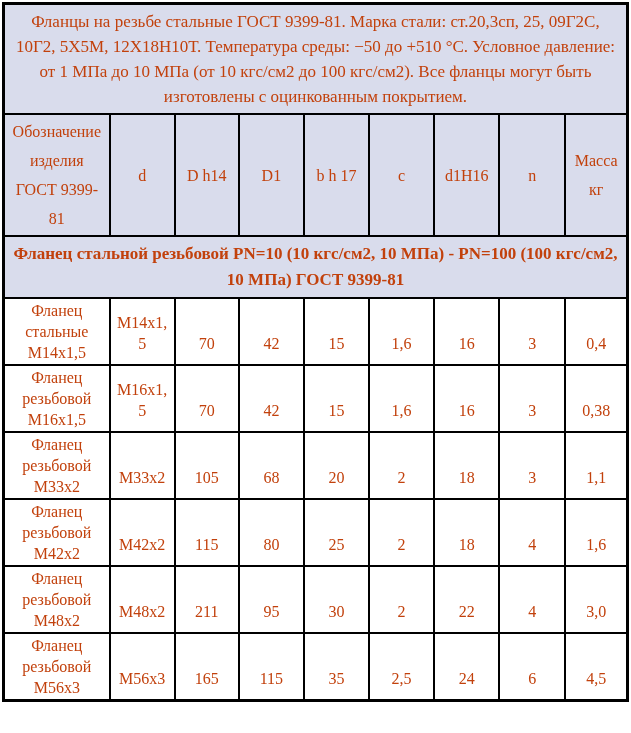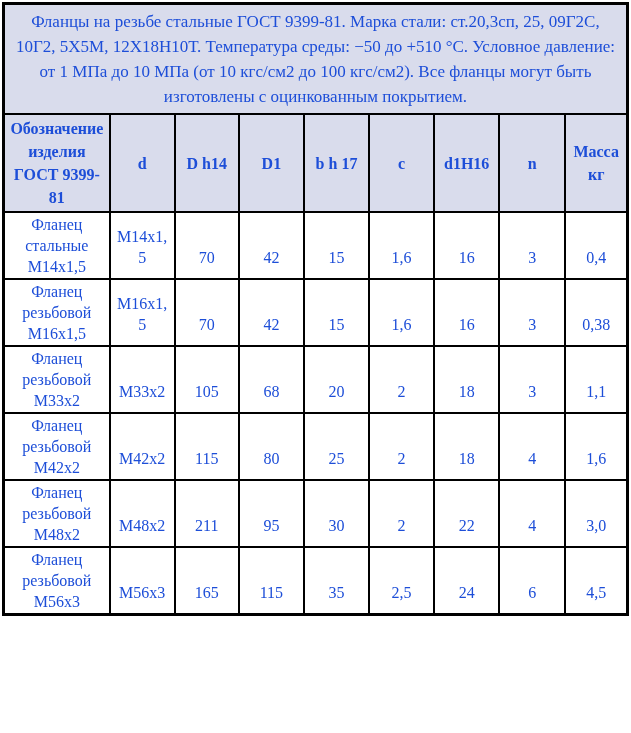--- a/index.html
+++ b/index.html
@@ -2,21 +2,21 @@
 <html><head>
 <meta charset="utf-8">
 <style>
   html, body { margin: 0; padding: 0; background: #ffffff; }
   .page {
     width: 631px; height: 733px;
     box-sizing: border-box;
     padding: 2px;
     background: #ffffff;
     font-family: "Liberation Serif", "DejaVu Serif", serif;
-    color: #1d4ed8;
+    color: #c2410c;
     overflow: hidden;
   }
   table.flange-table {
     border-collapse: collapse;
     table-layout: fixed;
     width: 627px;
     border: 3px solid #000000;
   }
   table.flange-table td, table.flange-table th {
     border: 2px solid #000000;
@@ -41,23 +41,23 @@
     vertical-align: middle;
     font-size: 17px;
     line-height: 25px;
     padding: 4px 10px;
   }
   tr.header-row th {
     height: 70px;
     background: #d9dcec;
     text-align: center;
     vertical-align: middle;
-    font-weight: bold;
+    font-weight: normal;
     font-size: 16px;
-    line-height: 23px;
+    line-height: 29px;
     padding: 2px 3px;
   }
   tr.section-row td {
     height: 62px;
     background: #d9dcec;
     text-align: center;
     vertical-align: middle;
     font-weight: bold;
     font-size: 17px;
     line-height: 26px;
@@ -103,20 +103,23 @@
       <tr class="header-row">
         <th>Обозначение изделия ГОСТ 9399-81</th>
         <th>d</th>
         <th>D h14</th>
         <th>D1</th>
         <th>b h 17</th>
         <th>c</th>
         <th>d1H16</th>
         <th>n</th>
         <th>Масса кг</th>
+      </tr>
+      <tr class="section-row">
+        <td colspan="9">Фланец стальной резьбовой PN=10 (10 кгс/см2, 10 МПа) - PN=100 (100 кгс/см2, 10 МПа) ГОСТ 9399-81</td>
       </tr>
 
       <tr class="data-row">
         <td class="cell-name">Фланец стальные М14х1,5</td>
         <td class="cell-val">М14х1,
 5</td>
         <td class="cell-val">70</td>
         <td class="cell-val">42</td>
         <td class="cell-val">15</td>
         <td class="cell-val">1,6</td>

